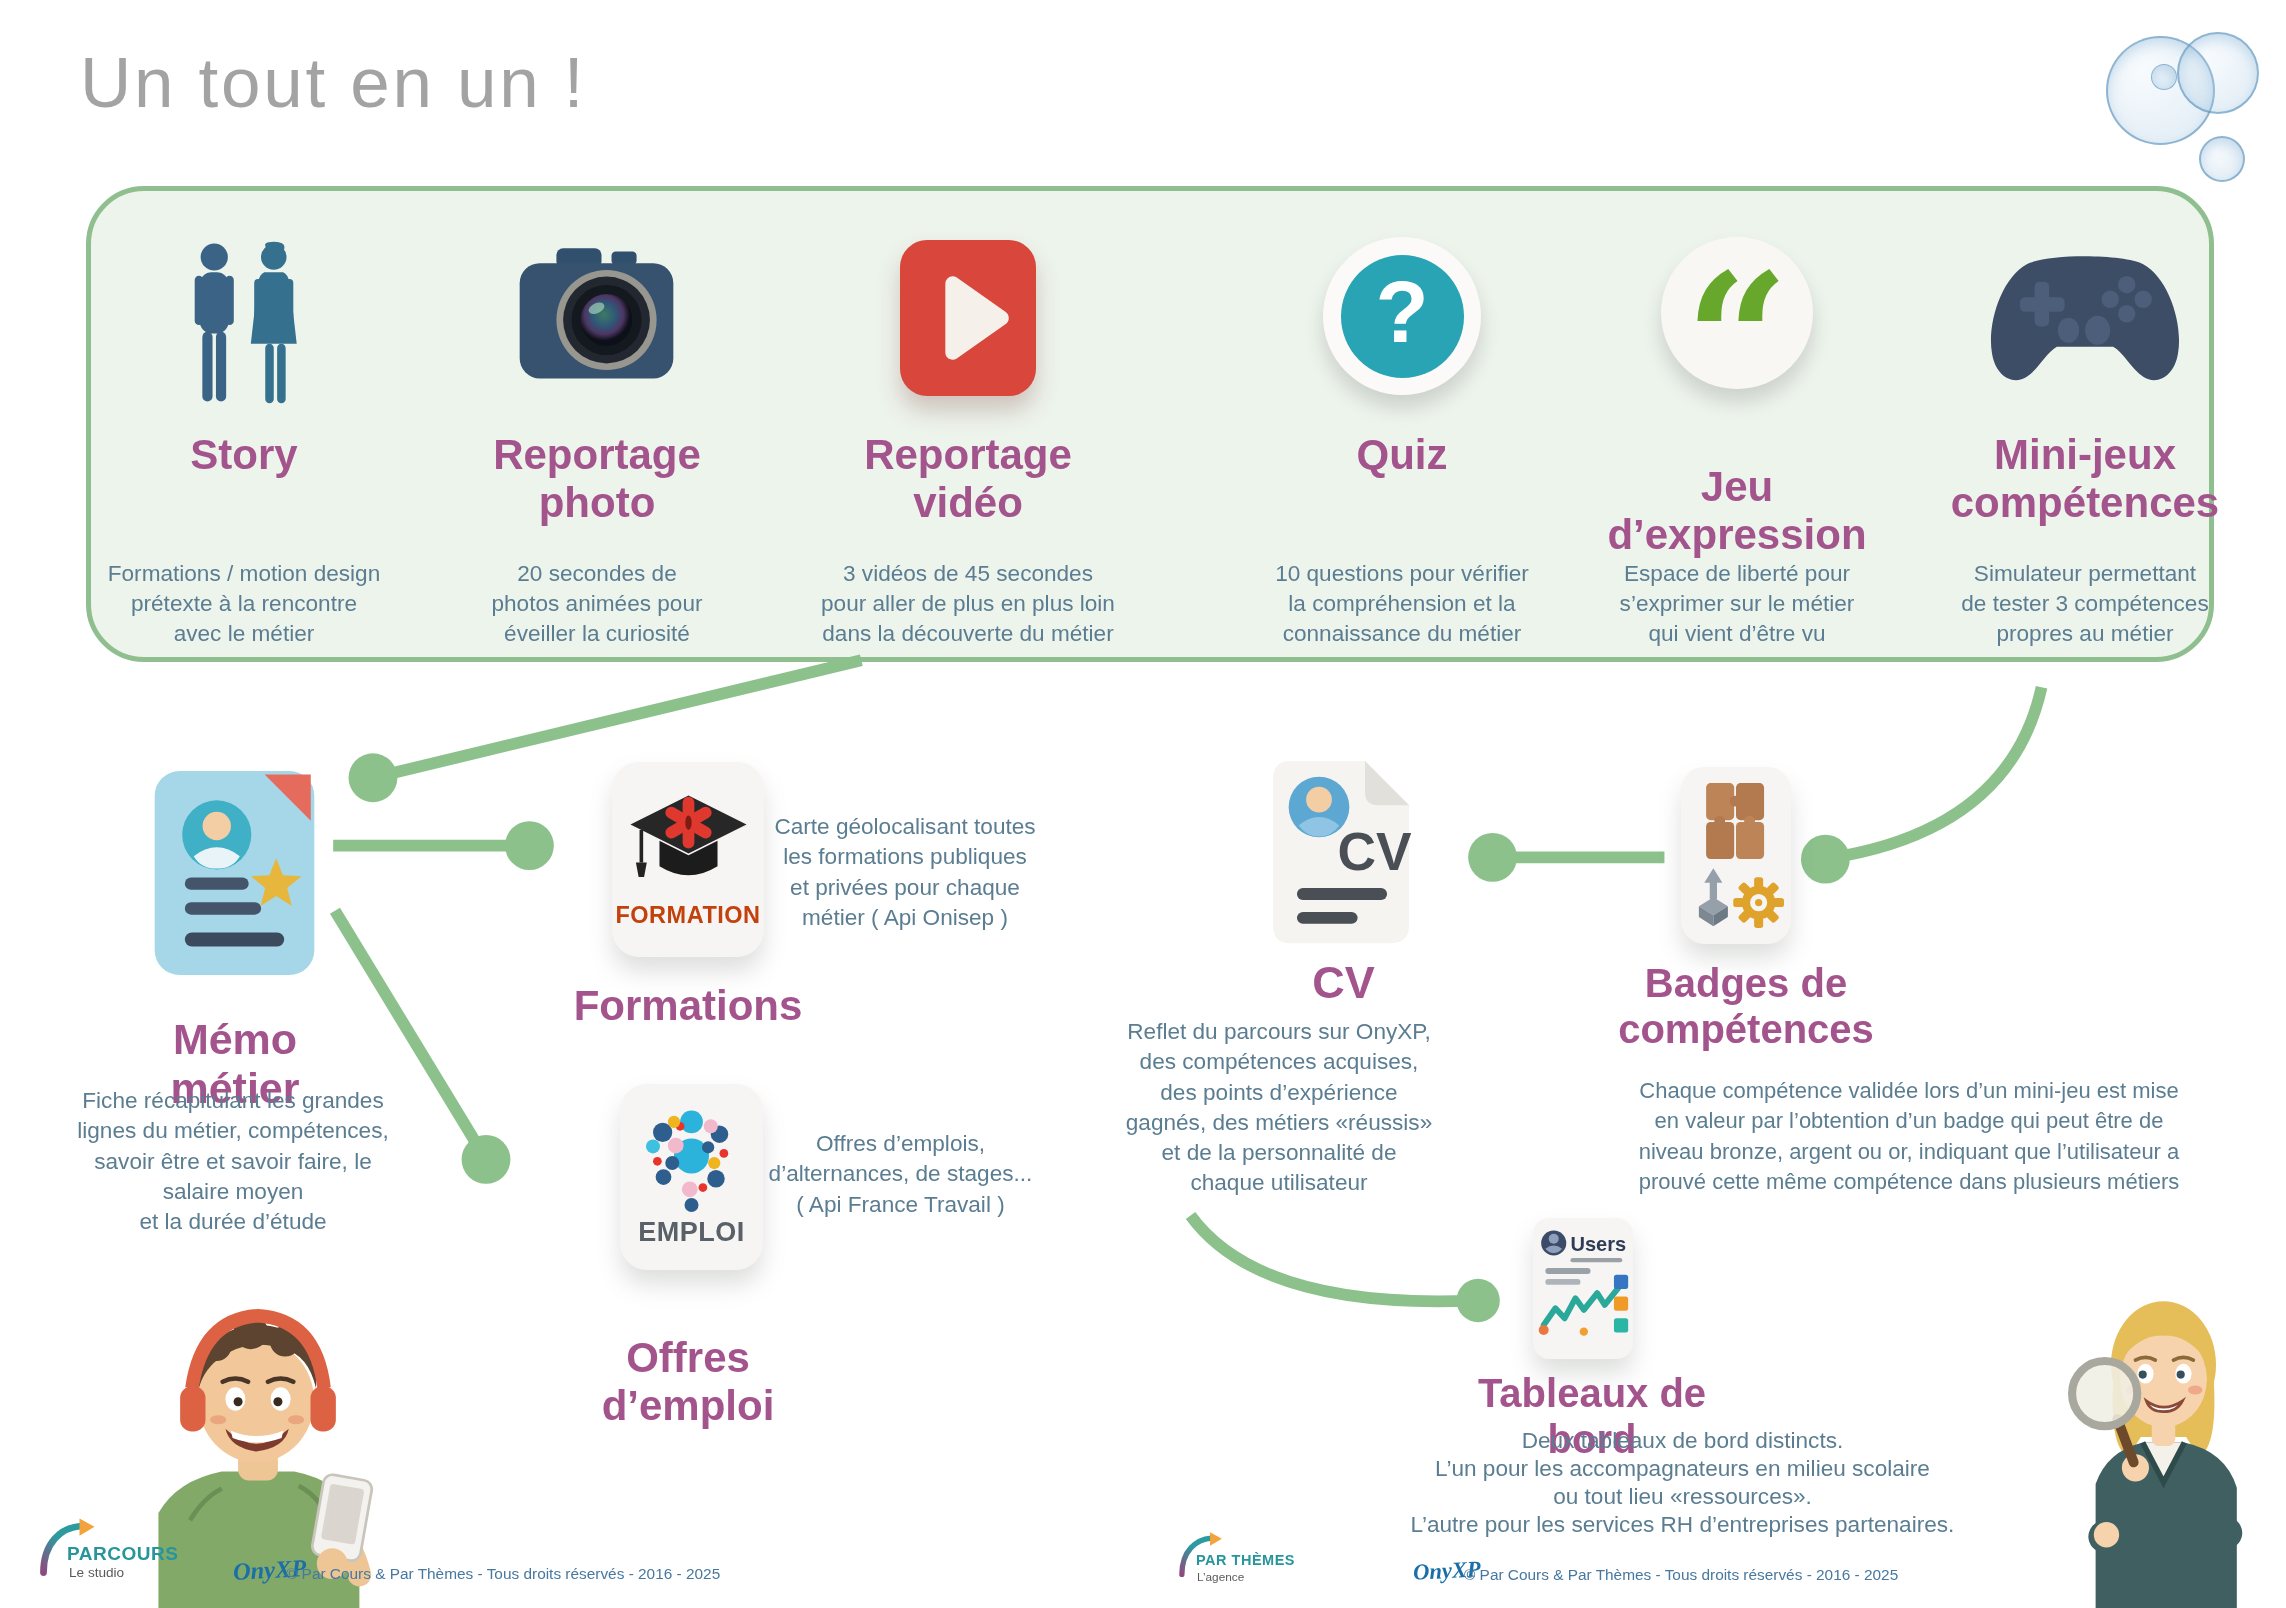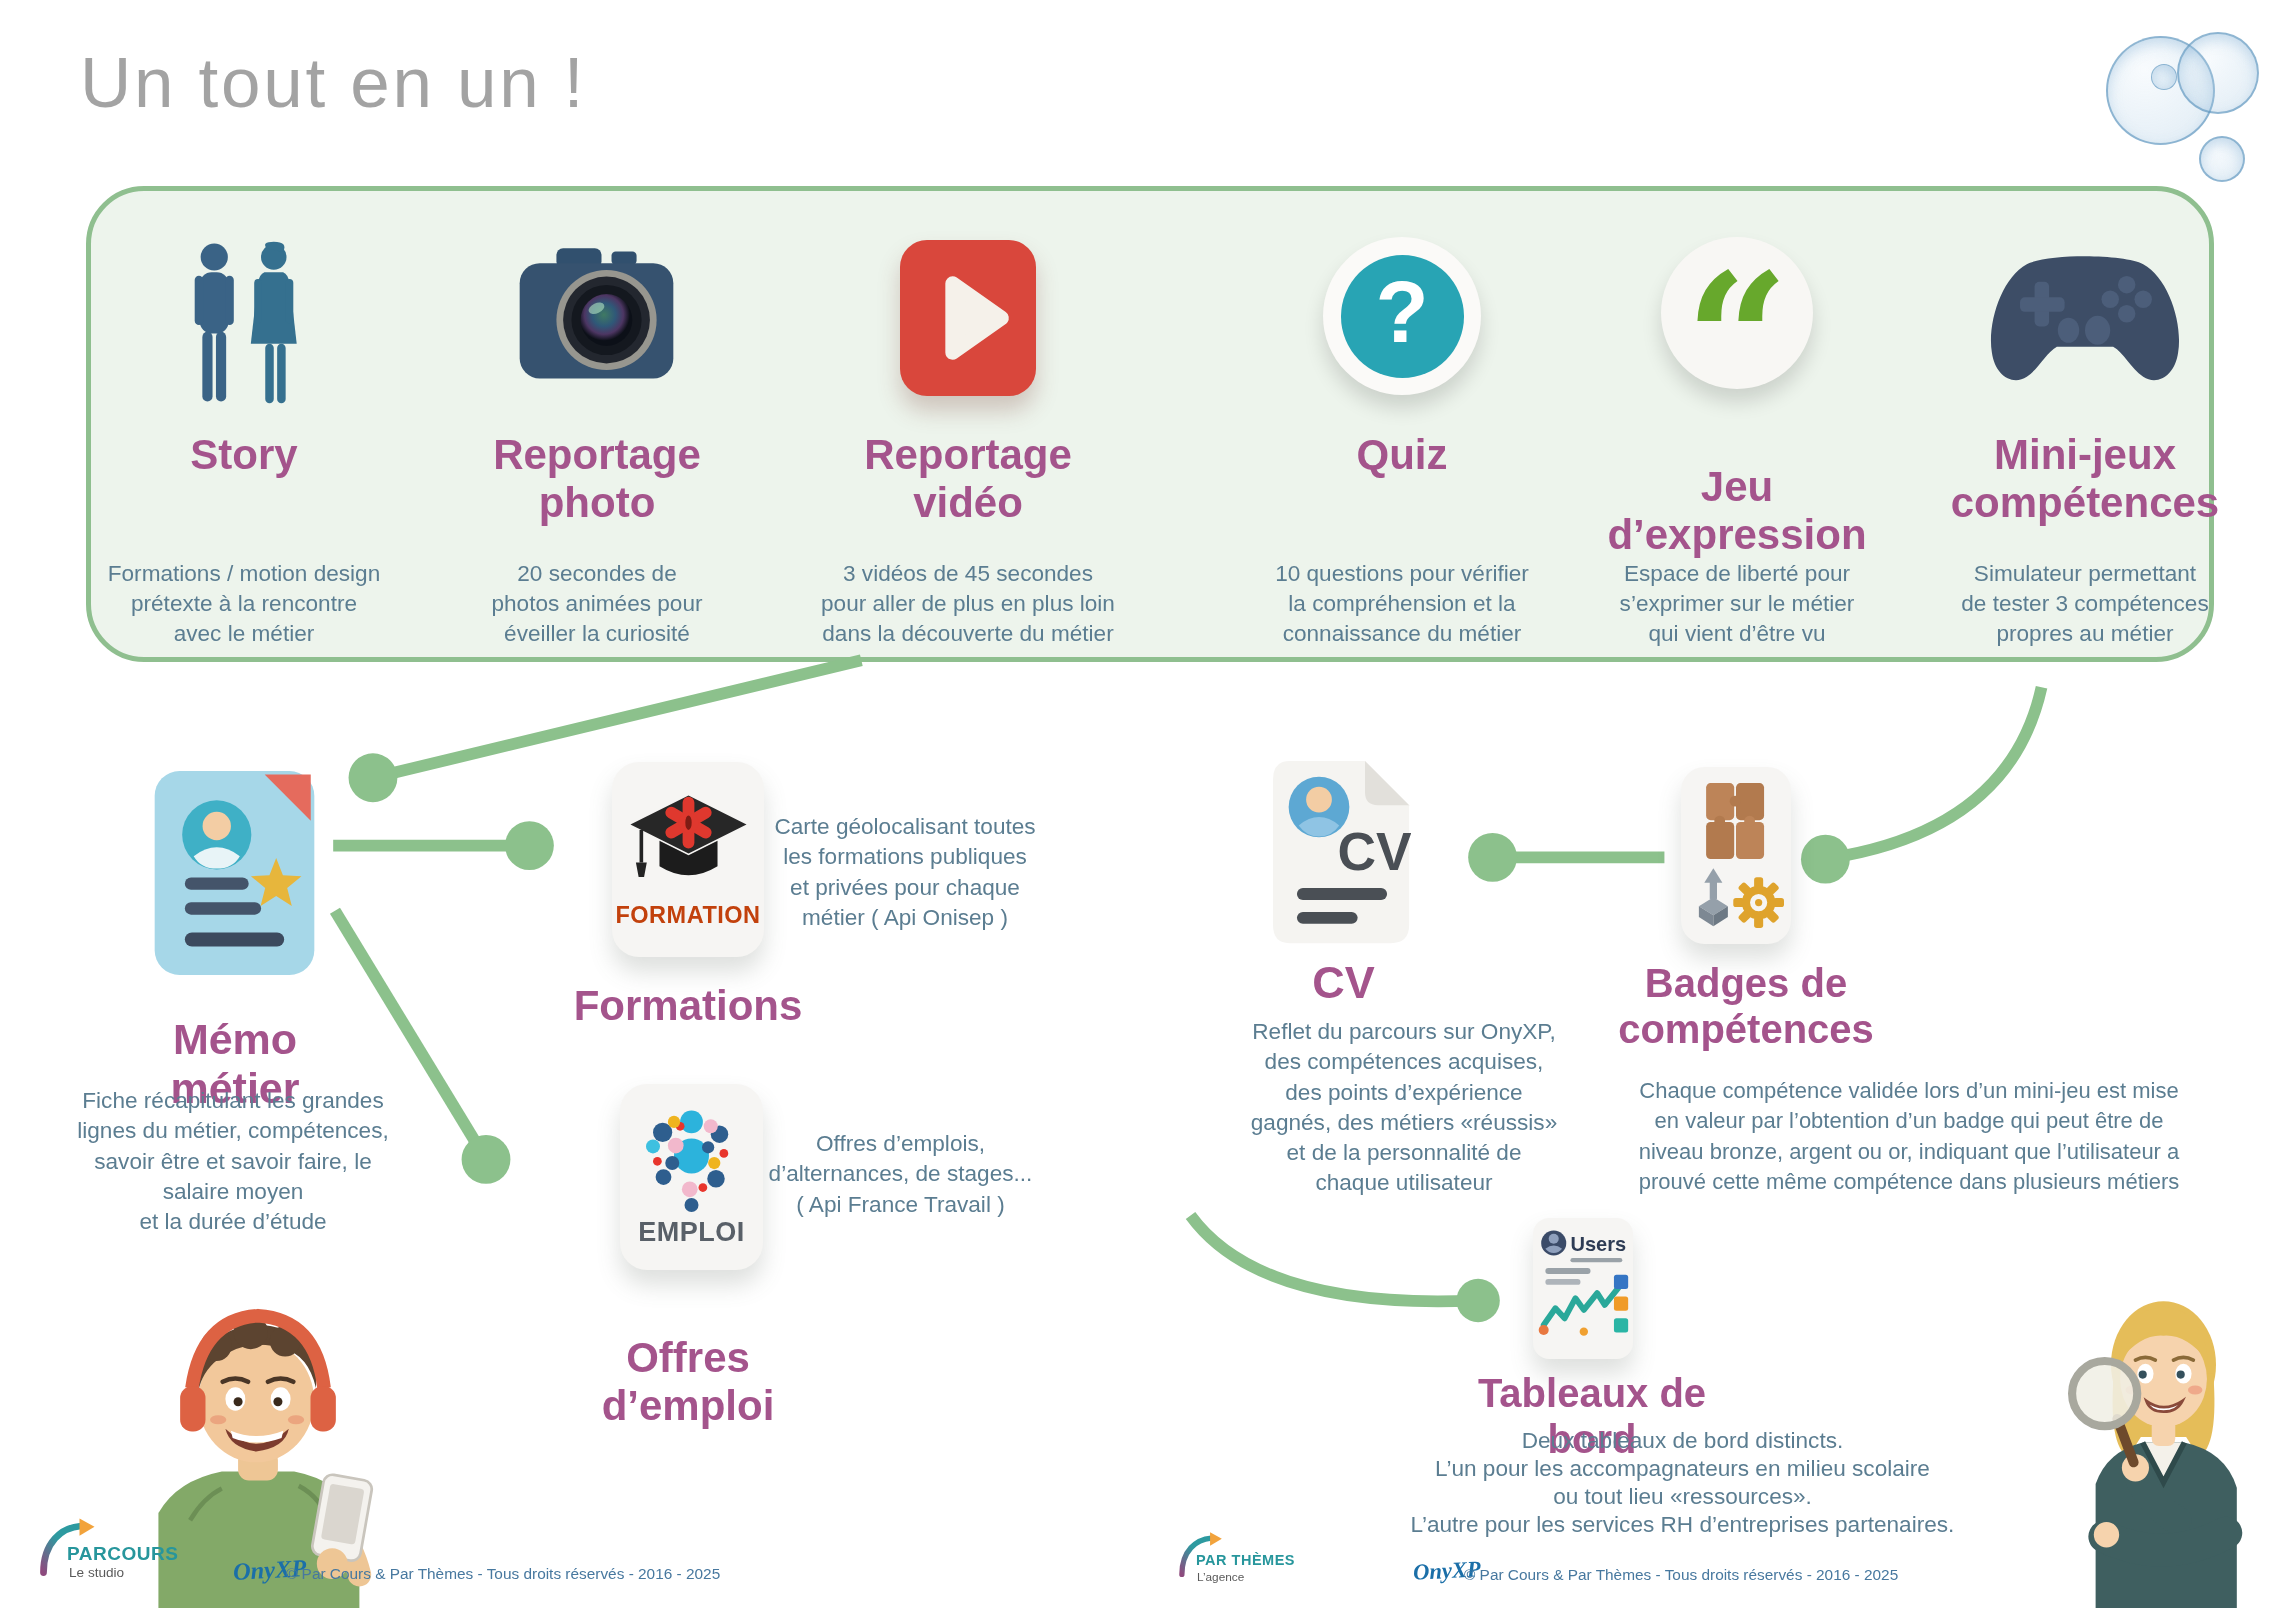--- a/index.html
+++ b/index.html
@@ -251,21 +251,21 @@
       <path d="M100,0 L148,48 H114 Q100,48 100,34 Z" fill="#e2e0db"></path>
       <circle cx="50" cy="50" r="33" fill="#5da8d3"></circle>
       <circle cx="50" cy="42" r="14" fill="#f3cda4"></circle>
       <path d="M28,70 Q50,52 72,70 Q64,82 50,82 Q36,82 28,70 Z" fill="#8fc4e4"></path>
       <text x="70" y="118" font-family="Liberation Sans,sans-serif" font-weight="bold" font-size="58" fill="#4a4f55">CV</text>
       <rect x="26" y="138" width="98" height="13" rx="6.5" fill="#4a4f55"></rect>
       <rect x="26" y="164" width="66" height="13" rx="6.5" fill="#4a4f55"></rect>
     </svg>
   </div>
   <div class="abs feat-title" style="left:1253px;top:957px;width:181px;font-size:45px;">CV</div>
-  <div class="abs feat-desc pre" style="left:1232px;top:1017px;width:344px;">Reflet du parcours sur OnyXP,
+  <div class="abs feat-desc pre" style="left:1107px;top:1017px;width:344px;">Reflet du parcours sur OnyXP,
 des compétences acquises,
 des points d’expérience
 gagnés, des métiers «réussis»
 et de la personnalité de
 chaque utilisateur</div>
 
   <div class="abs tile" style="left:1681px;top:767px;width:110px;height:177px;border-radius:23.5px;">
     <svg width="100" height="163" viewBox="0 0 110 180">
       <rect x="22" y="10" width="31" height="41" rx="5" fill="#bd8458"></rect>
       <rect x="55" y="10" width="31" height="41" rx="5" fill="#b27a4e"></rect>

